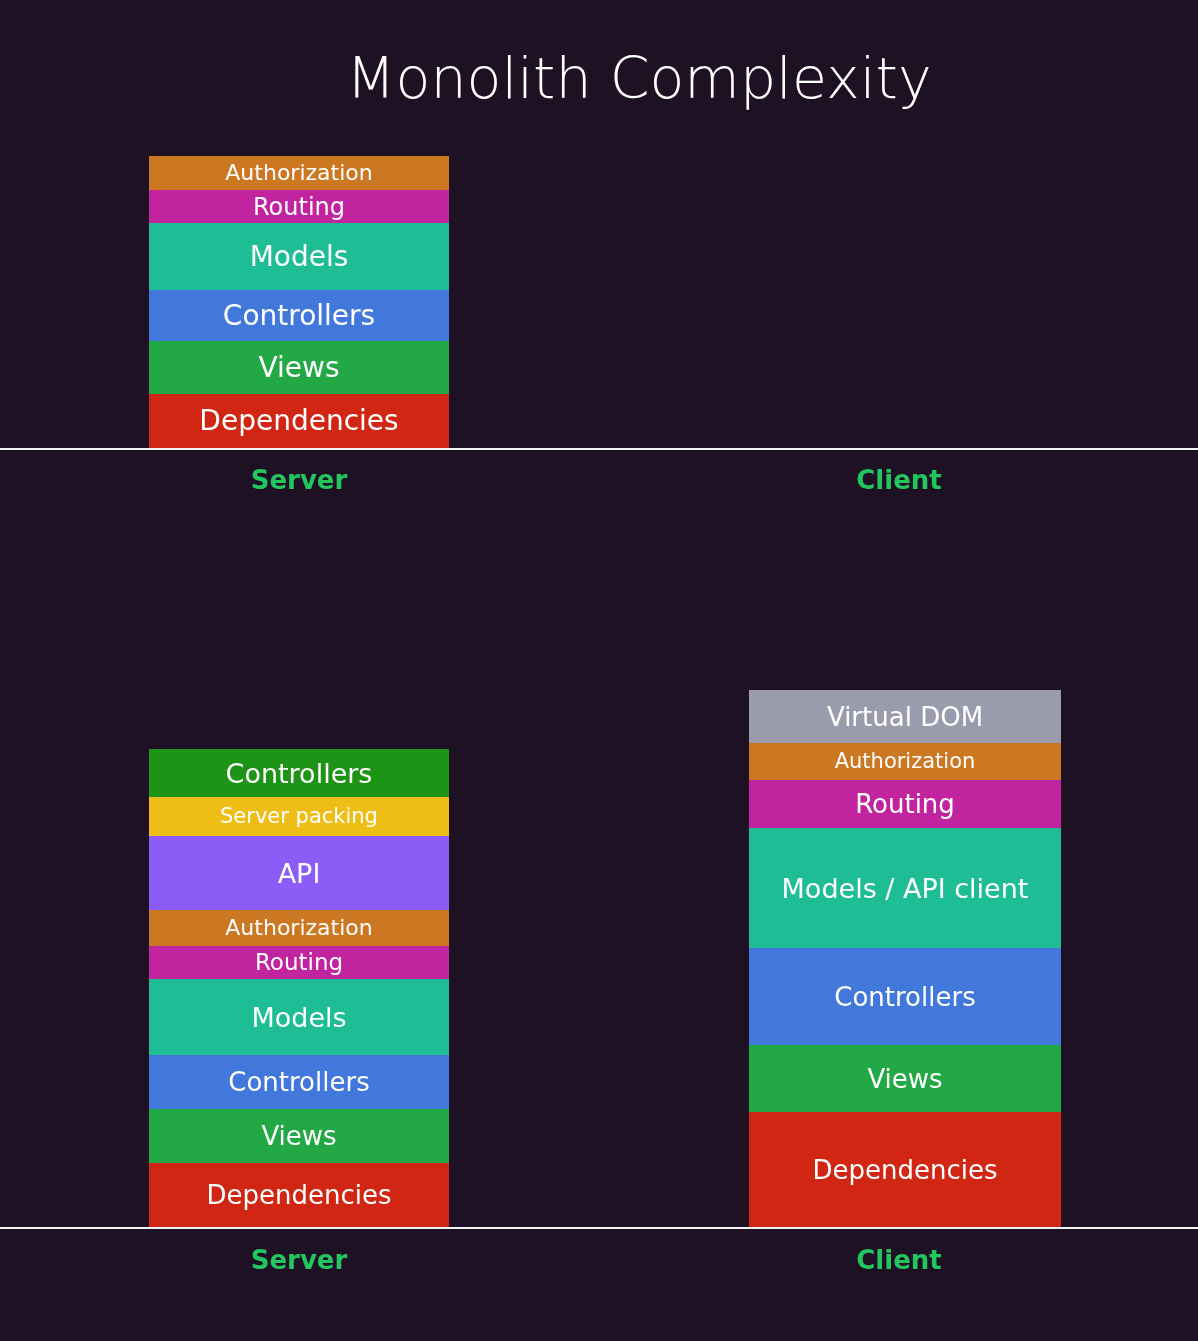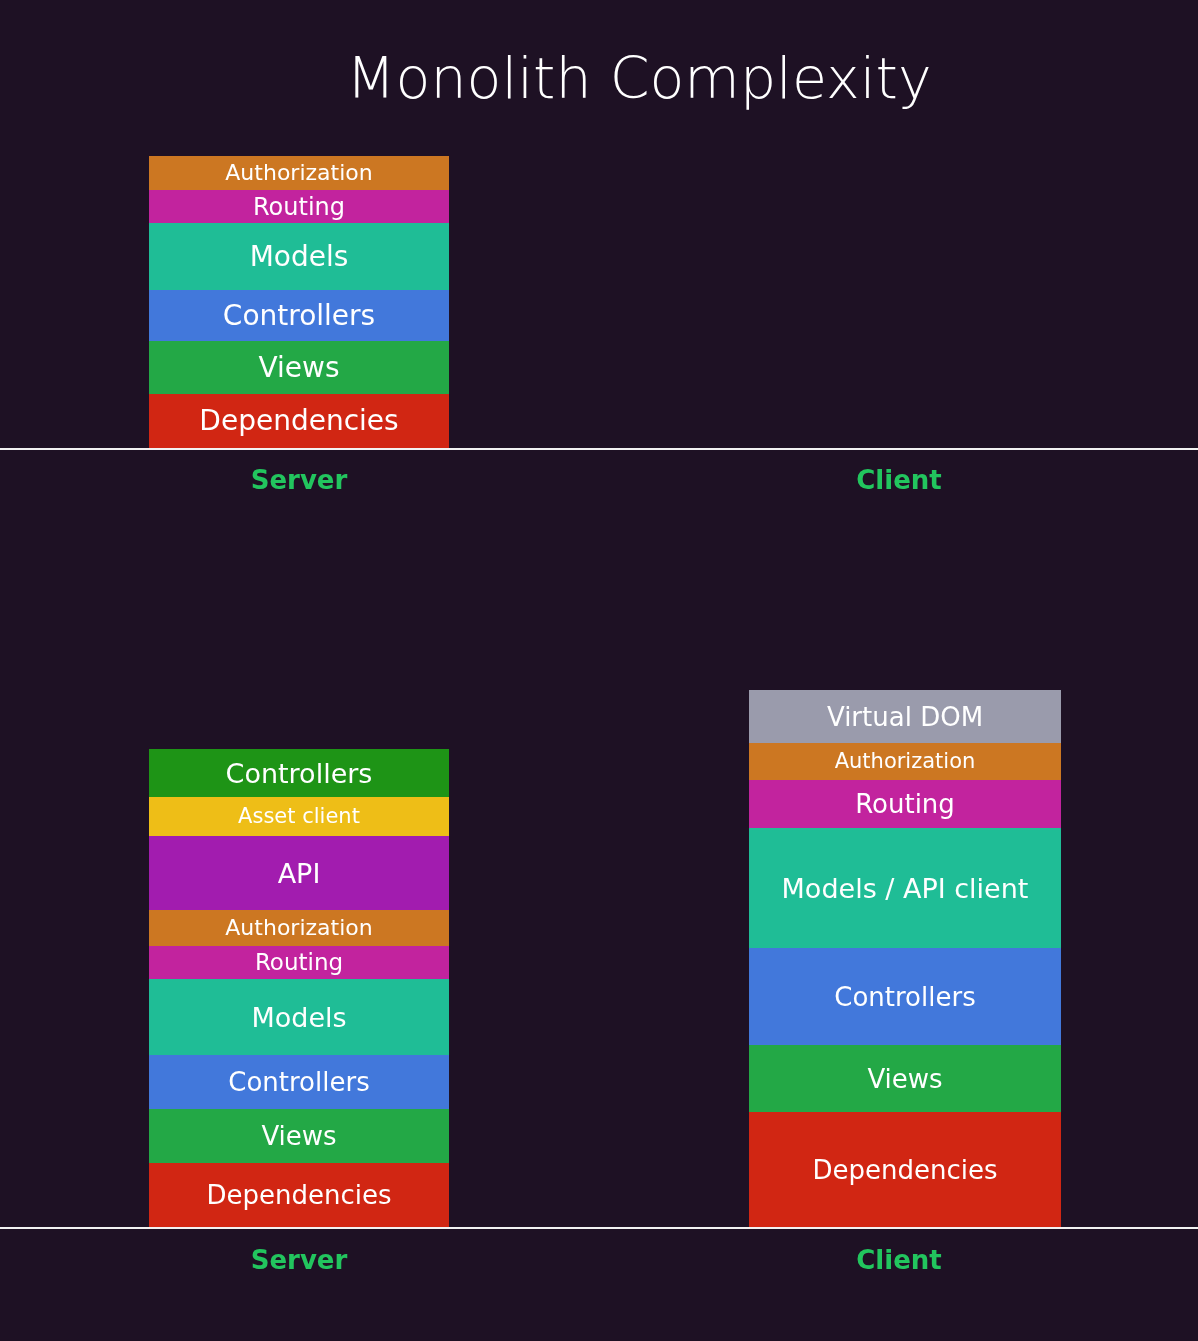--- a/index.html
+++ b/index.html
@@ -131,23 +131,23 @@
   <div class="axis-label server" id="label-server-top">Server</div>
 
   <div class="axis-label client" id="label-client-top">Client</div>
 
 
   <div class="stack" id="stack-spa-server">
       <div class="segment" style="top: 0px; height: 48px; background: rgb(30, 148, 22);">
         <span class="seg-label" style="font-size: 27px;">Controllers</span>
       </div>
       <div class="segment" style="top: 48px; height: 39px; background: rgb(238, 190, 23);">
-        <span class="seg-label" style="font-size: 21px;">Asset client</span>
+        <span class="seg-label" style="font-size: 21px;">Server packing</span>
       </div>
-      <div class="segment" style="top: 87px; height: 74px; background: #a21caf;">
+      <div class="segment" style="top: 87px; height: 74px; background: #8b5cf6;">
         <span class="seg-label" style="font-size: 27px;">API</span>
       </div>
       <div class="segment" style="top: 161px; height: 36px; background: rgb(204, 119, 34);">
         <span class="seg-label" style="font-size: 22px;">Authorization</span>
       </div>
       <div class="segment" style="top: 197px; height: 33px; background: rgb(194, 35, 158);">
         <span class="seg-label" style="font-size: 23px;">Routing</span>
       </div>
       <div class="segment" style="top: 230px; height: 76px; background: rgb(31, 189, 150);">
         <span class="seg-label" style="font-size: 27px;">Models</span>

